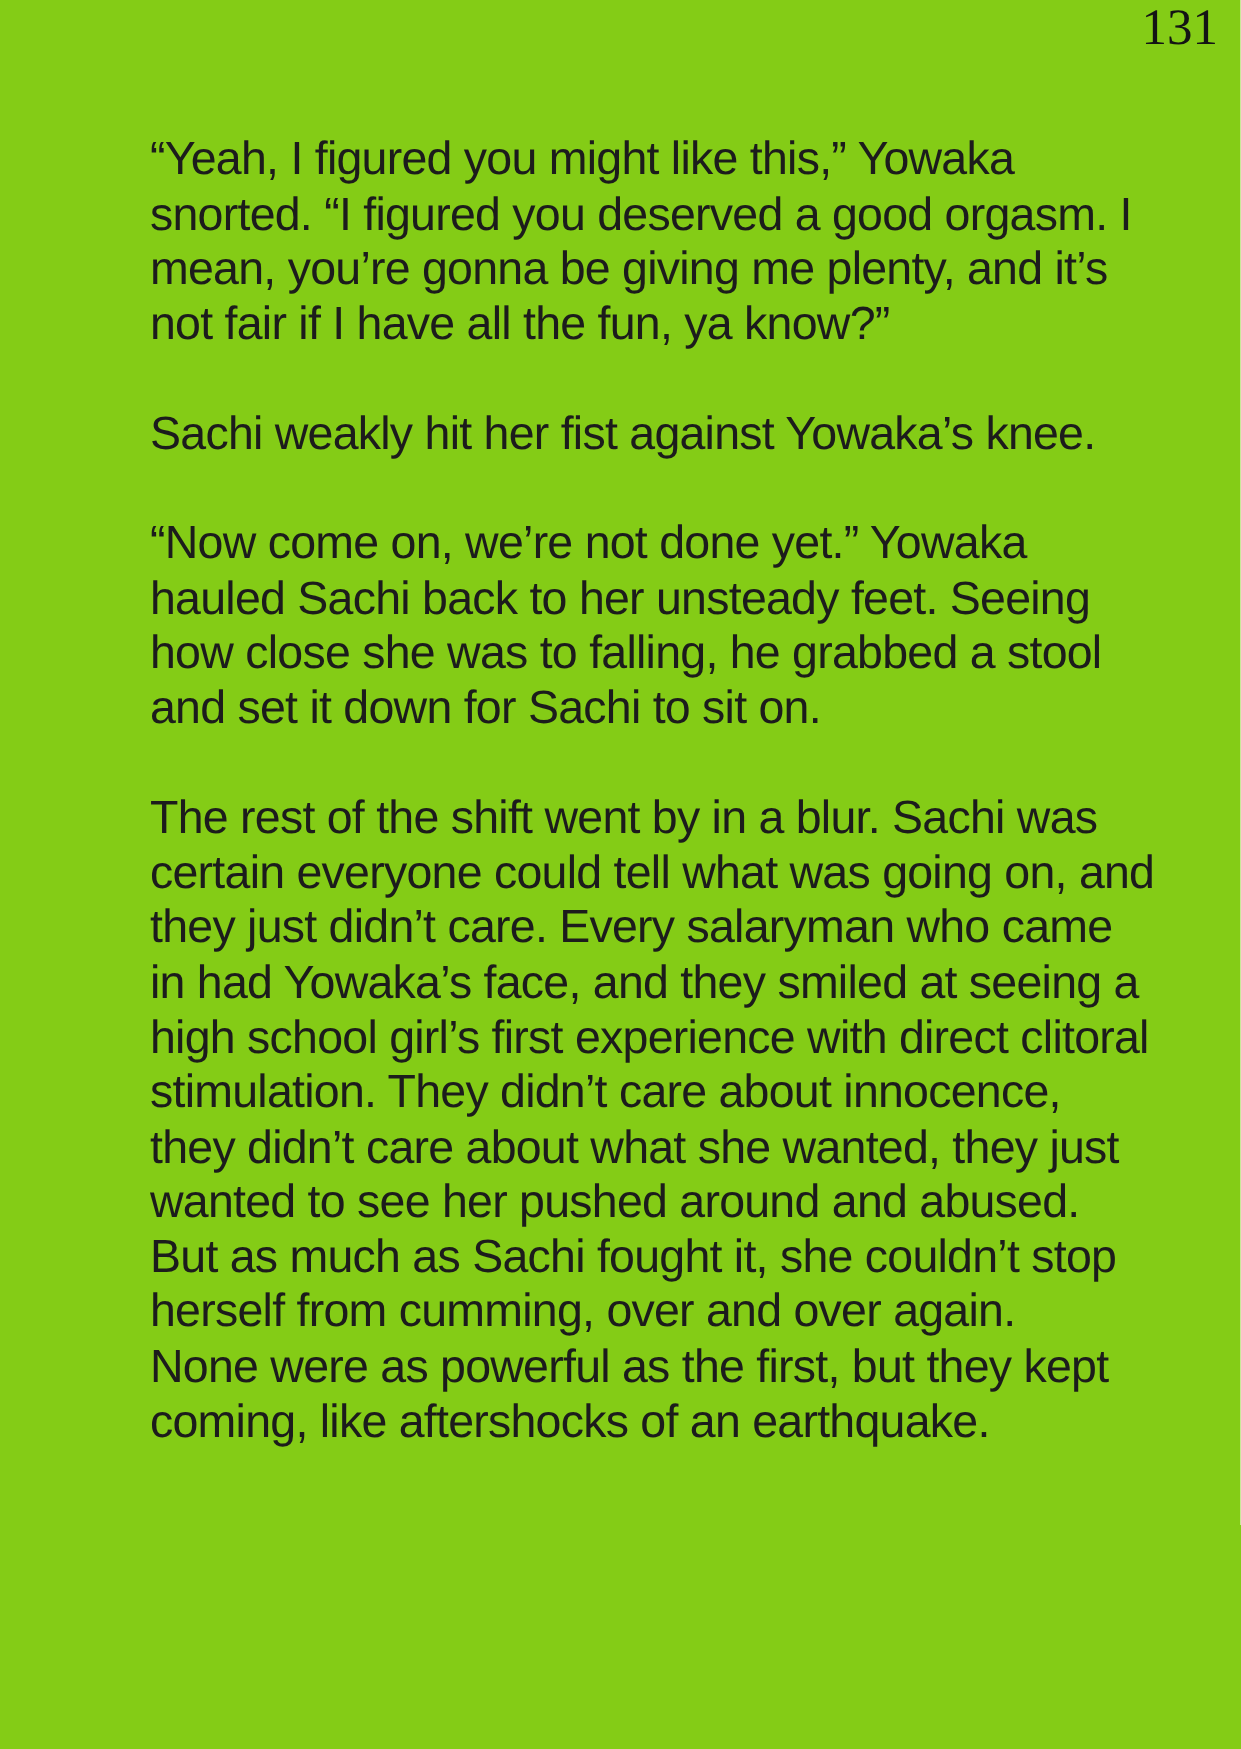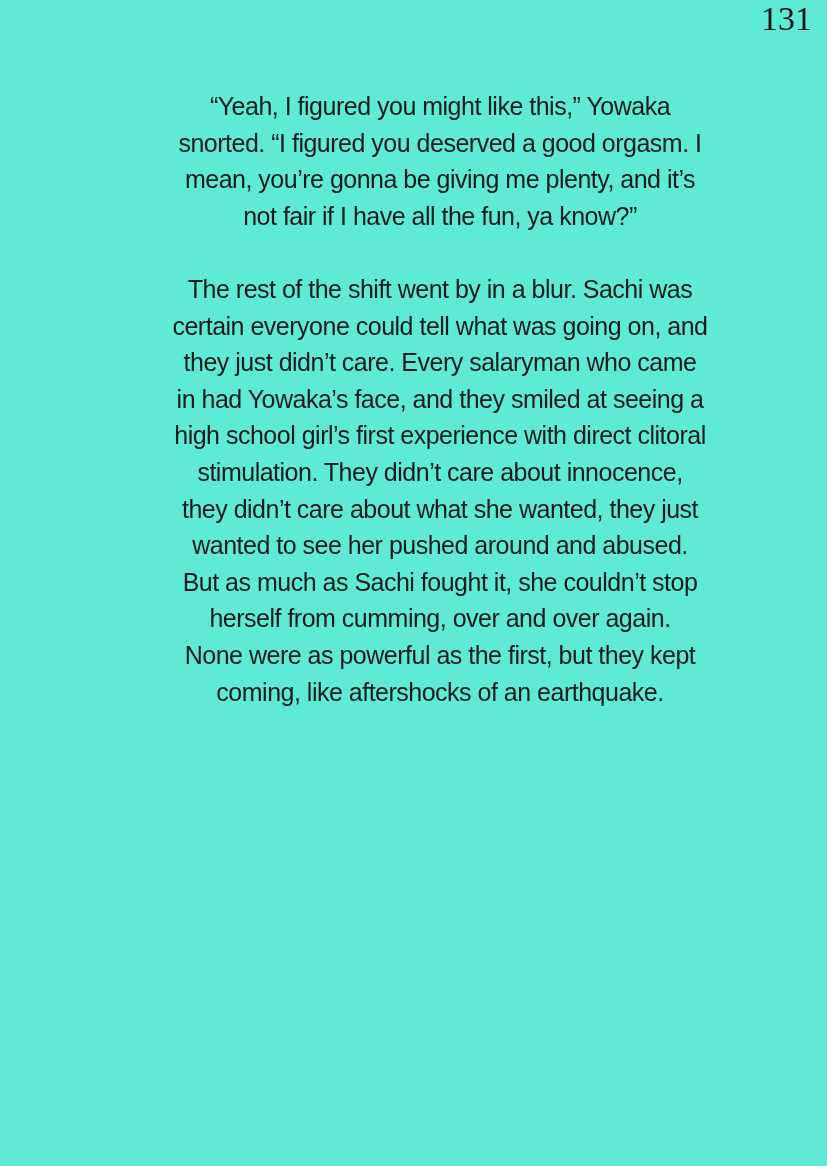--- a/index.html
+++ b/index.html
@@ -4,62 +4,66 @@
 <style>
   html, body {
     margin: 0;
     padding: 0;
     background: #ffffff;
   }
   .page {
     position: relative;
     width: 827px;
     height: 1166px;
-    background: #5eead4;
+    background: #84cc16;
     overflow: hidden;
     font-family: "Liberation Sans", sans-serif;
   }
   .page-number {
     position: absolute;
     top: 2px;
     right: 15px;
     font-family: "Liberation Serif", serif;
     font-size: 34px;
     line-height: 1;
     color: #141414;
   }
   .text-block {
     position: absolute;
     top: 88px;
     left: 100px;
     width: 680px;
-    font-size: 25px;
+    font-size: 31px;
     letter-spacing: -0.5px;
     line-height: 36.6px;
     color: #1c1c1c;
-    text-align: center;
   }
   .paragraph {
     margin: 0 0 36.6px 0;
     white-space: pre-line;
   }
   .paragraph:last-child {
     margin-bottom: 16px;
   }
 </style>
 </head>
 <body>
 
 <div class="page">
   <div class="page-number">131</div>
   <div class="text-block">
       <p class="paragraph">“Yeah, I figured you might like this,” Yowaka
 snorted. “I figured you deserved a good orgasm. I
 mean, you’re gonna be giving me plenty, and it’s
 not fair if I have all the fun, ya know?”</p>
+      <p class="paragraph">Sachi weakly hit her fist against Yowaka’s knee.</p>
+      <p class="paragraph">“Now come on, we’re not done yet.” Yowaka
+hauled Sachi back to her unsteady feet. Seeing
+how close she was to falling, he grabbed a stool
+and set it down for Sachi to sit on.</p>
       <p class="paragraph">The rest of the shift went by in a blur. Sachi was
 certain everyone could tell what was going on, and
 they just didn’t care. Every salaryman who came
 in had Yowaka’s face, and they smiled at seeing a
 high school girl’s first experience with direct clitoral
 stimulation. They didn’t care about innocence,
 they didn’t care about what she wanted, they just
 wanted to see her pushed around and abused.
 But as much as Sachi fought it, she couldn’t stop
 herself from cumming, over and over again.

